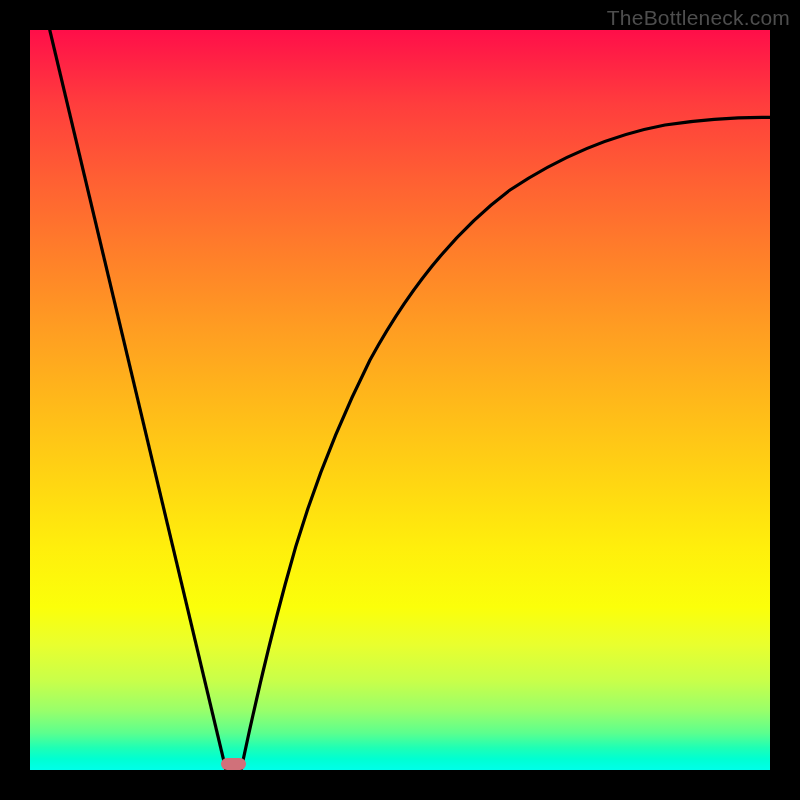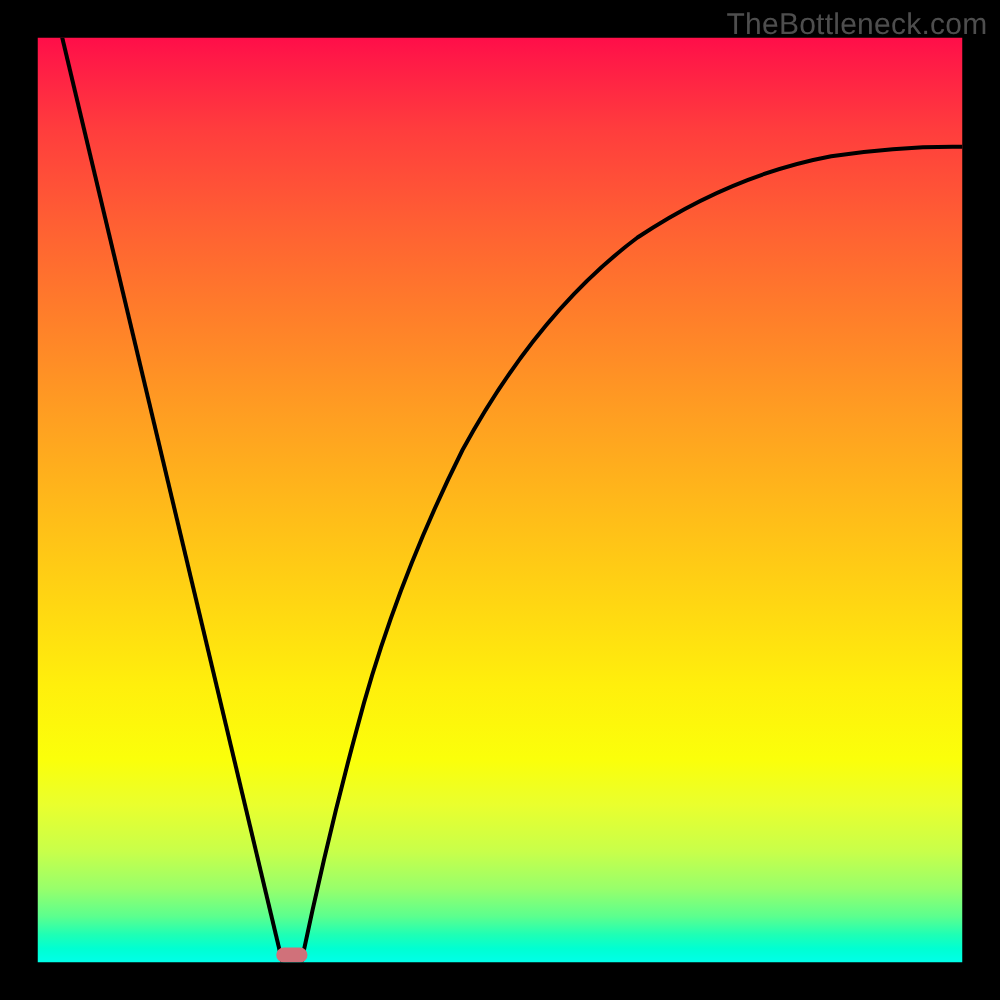--- a/index.html
+++ b/index.html
@@ -55,21 +55,21 @@
     position: absolute;
     left: 0; top: 0;
     width: 100%;
     height: 100%;
   }
   .watermark {
     position: absolute;
     top: 6px;
     right: 10px;
     color: #4e4e4e;
-    font-size: 24px;
+    font-size: 21px;
     font-weight: 500;
     letter-spacing: 0.2px;
     user-select: none;
   }
 </style>
 </head>
 <body>
 
 <div class="stage">
 

